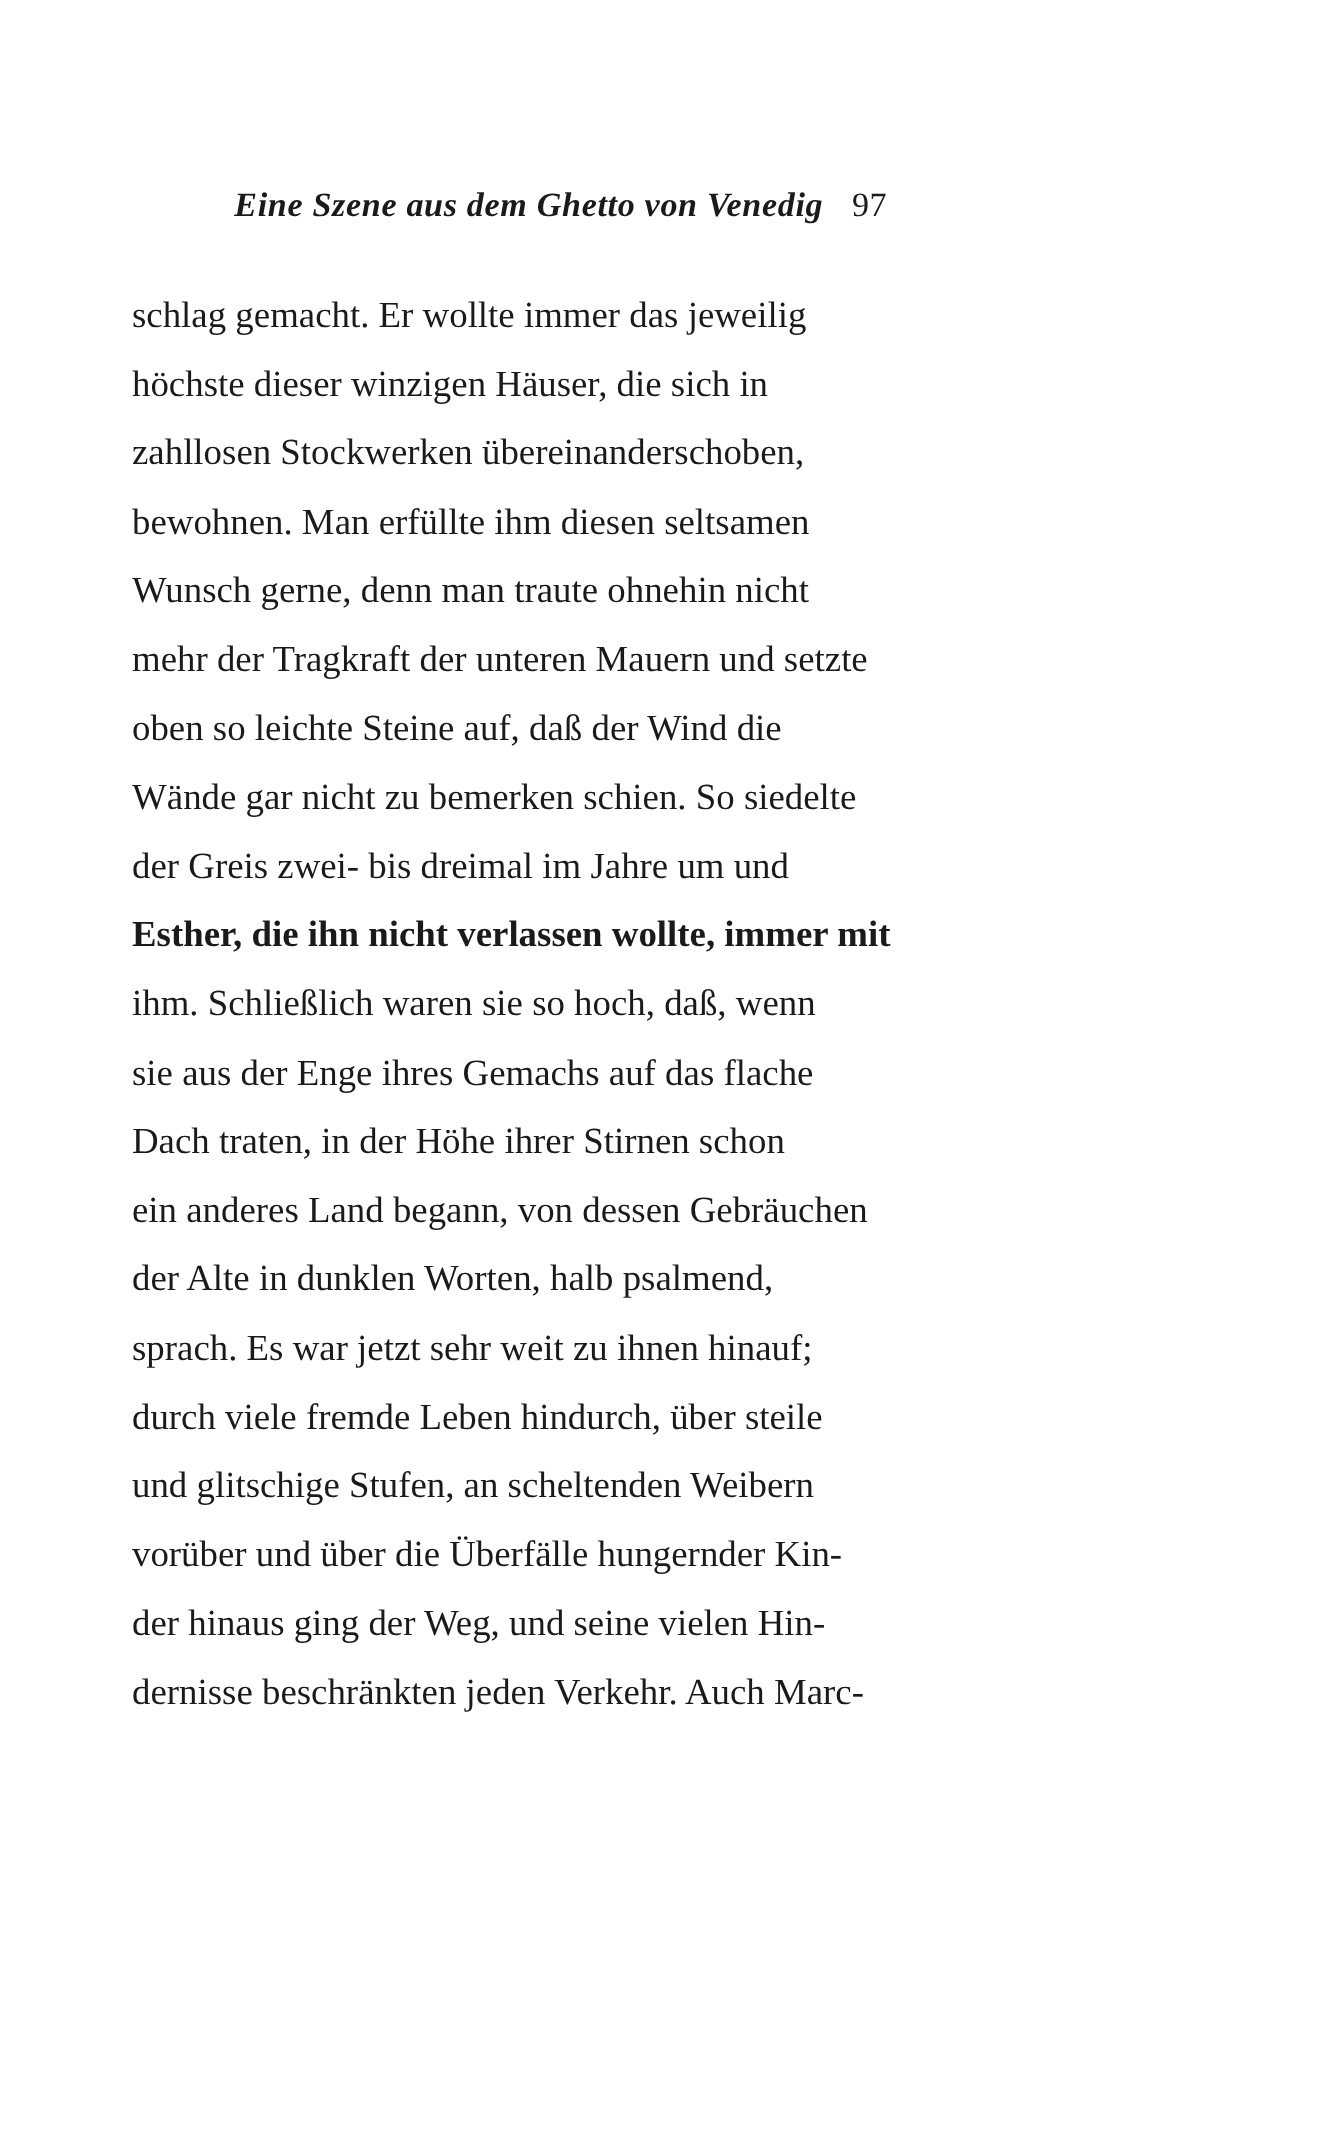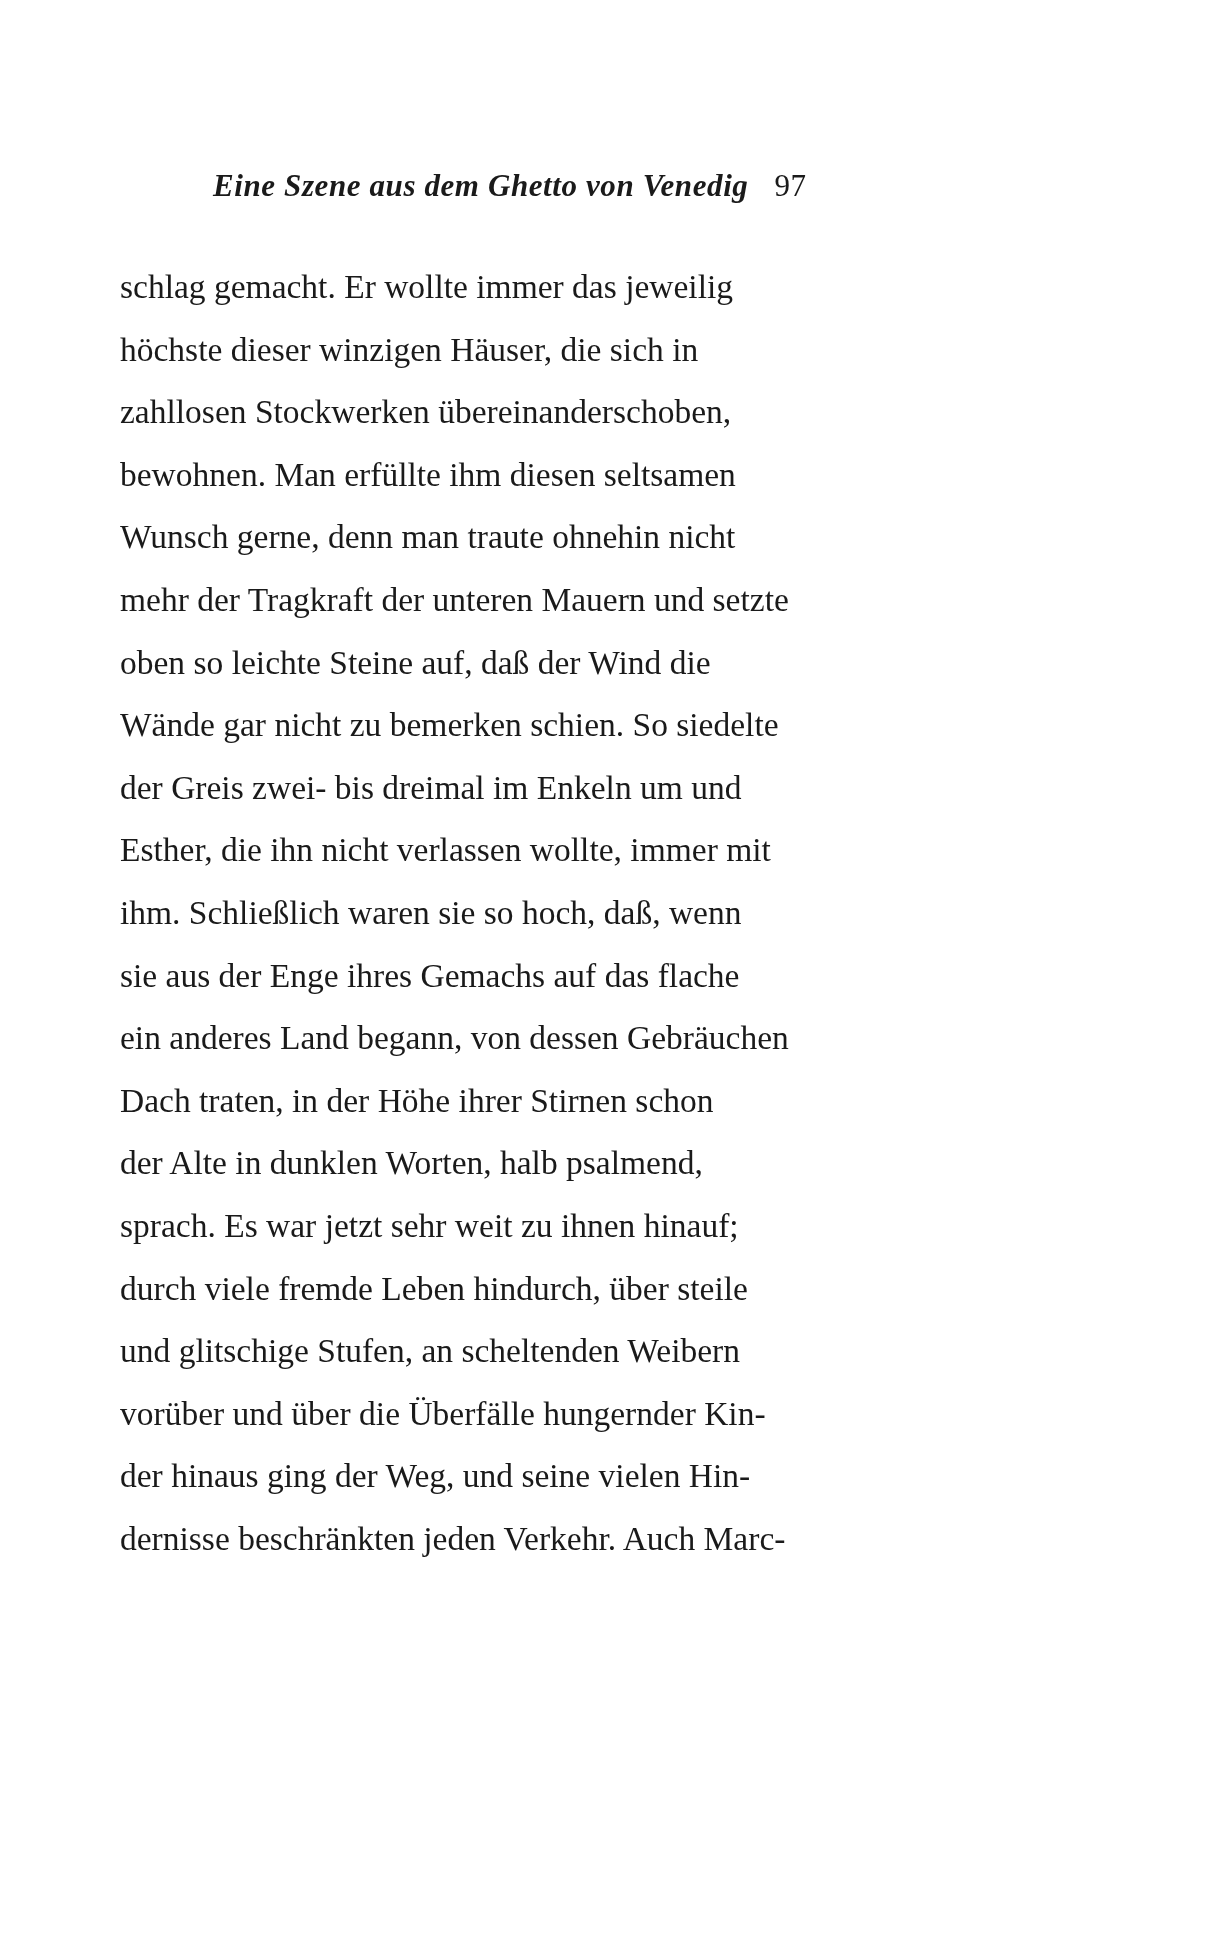--- a/index.html
+++ b/index.html
@@ -79,26 +79,26 @@
 
   <div class="body-text">
     <div class="line" style="text-align: left; text-align-last: left;"><span>schlag gemacht. Er wollte immer das jeweilig</span></div>
     <div class="line" style="text-align: left; text-align-last: left;"><span>höchste dieser winzigen Häuser, die sich in</span></div>
     <div class="line" style="text-align: left; text-align-last: left;"><span>zahllosen Stockwerken übereinanderschoben,</span></div>
     <div class="line" style="text-align: left; text-align-last: left;"><span>bewohnen. Man erfüllte ihm diesen seltsamen</span></div>
     <div class="line" style="text-align: left; text-align-last: left;"><span>Wunsch gerne, denn man traute ohnehin nicht</span></div>
     <div class="line" style="text-align: left; text-align-last: left;"><span>mehr der Tragkraft der unteren Mauern und setzte</span></div>
     <div class="line" style="text-align: left; text-align-last: left;"><span>oben so leichte Steine auf, daß der Wind die</span></div>
     <div class="line" style="text-align: left; text-align-last: left;"><span>Wände gar nicht zu bemerken schien. So siedelte</span></div>
-    <div class="line" style="text-align: left; text-align-last: left;"><span>der Greis zwei- bis dreimal im Enkeln um und</span></div>
-    <div class="line" style="text-align: right; text-align-last: left;"><span>Esther, die ihn nicht verlassen wollte, immer mit</span></div>
+    <div class="line" style="text-align: left; text-align-last: left;"><span>der Greis zwei- bis dreimal im Jahre um und</span></div>
+    <div class="line" style="text-align: right; text-align-last: left; font-weight: bold;"><span>Esther, die ihn nicht verlassen wollte, immer mit</span></div>
     <div class="line" style="text-align: left; text-align-last: left;"><span>ihm. Schließlich waren sie so hoch, daß, wenn</span></div>
     <div class="line" style="text-align: right; text-align-last: left;"><span>sie aus der Enge ihres Gemachs auf das flache</span></div>
+    <div class="line" style="text-align: left; text-align-last: left;"><span>Dach traten, in der Höhe ihrer Stirnen schon</span></div>
     <div class="line" style="text-align: left; text-align-last: left;"><span>ein anderes Land begann, von dessen Gebräuchen</span></div>
-    <div class="line" style="text-align: left; text-align-last: left;"><span>Dach traten, in der Höhe ihrer Stirnen schon</span></div>
     <div class="line" style="text-align: left; text-align-last: left;"><span>der Alte in dunklen Worten, halb psalmend,</span></div>
     <div class="line" style="text-align: right; text-align-last: left;"><span>sprach. Es war jetzt sehr weit zu ihnen hinauf;</span></div>
     <div class="line" style="text-align: left; text-align-last: left;"><span>durch viele fremde Leben hindurch, über steile</span></div>
     <div class="line" style="text-align: left; text-align-last: left;"><span>und glitschige Stufen, an scheltenden Weibern</span></div>
     <div class="line" style="text-align: left; text-align-last: left;"><span>vorüber und über die Überfälle hungernder Kin-</span></div>
     <div class="line" style="text-align: left; text-align-last: left;"><span>der hinaus ging der Weg, und seine vielen Hin-</span></div>
     <div class="line nojust">dernisse beschränkten jeden Verkehr. Auch Marc-</div>
   </div>
 
 </div>

